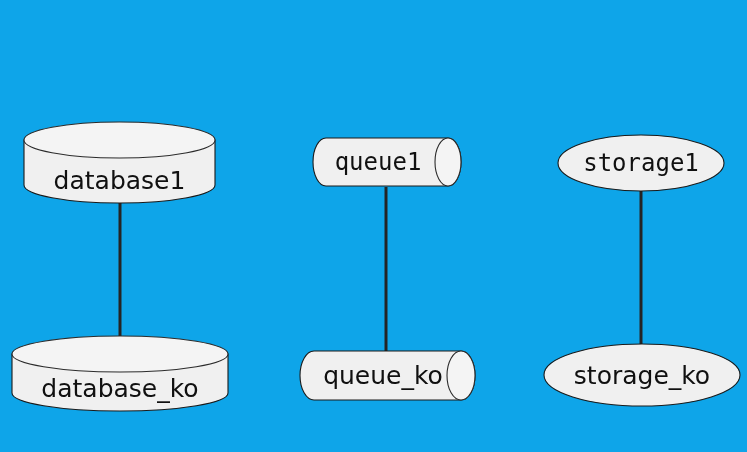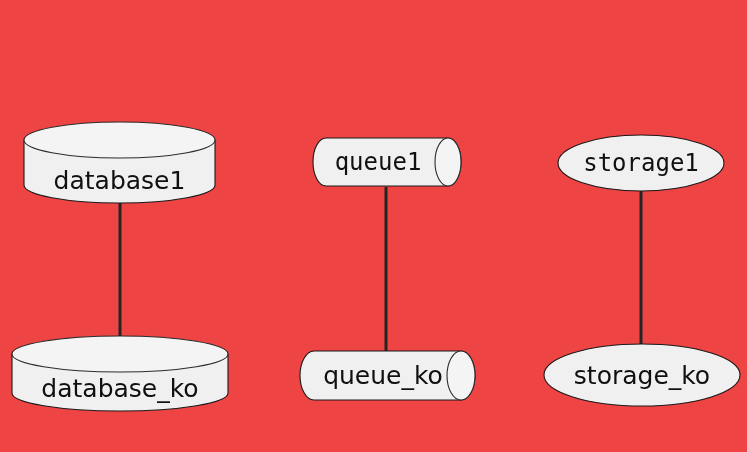--- a/index.html
+++ b/index.html
@@ -10,21 +10,21 @@
   body {
     width: 747px;
     height: 452px;
     overflow: hidden;
     font-family: "DejaVu Sans", sans-serif;
   }
   #diagram-canvas {
     position: relative;
     width: 747px;
     height: 452px;
-    background: #ef4444;
+    background: #0ea5e9;
   }
   svg.graph {
     position: absolute;
     left: 0;
     top: 0;
     width: 747px;
     height: 452px;
     display: block;
   }
   .node-shape {

